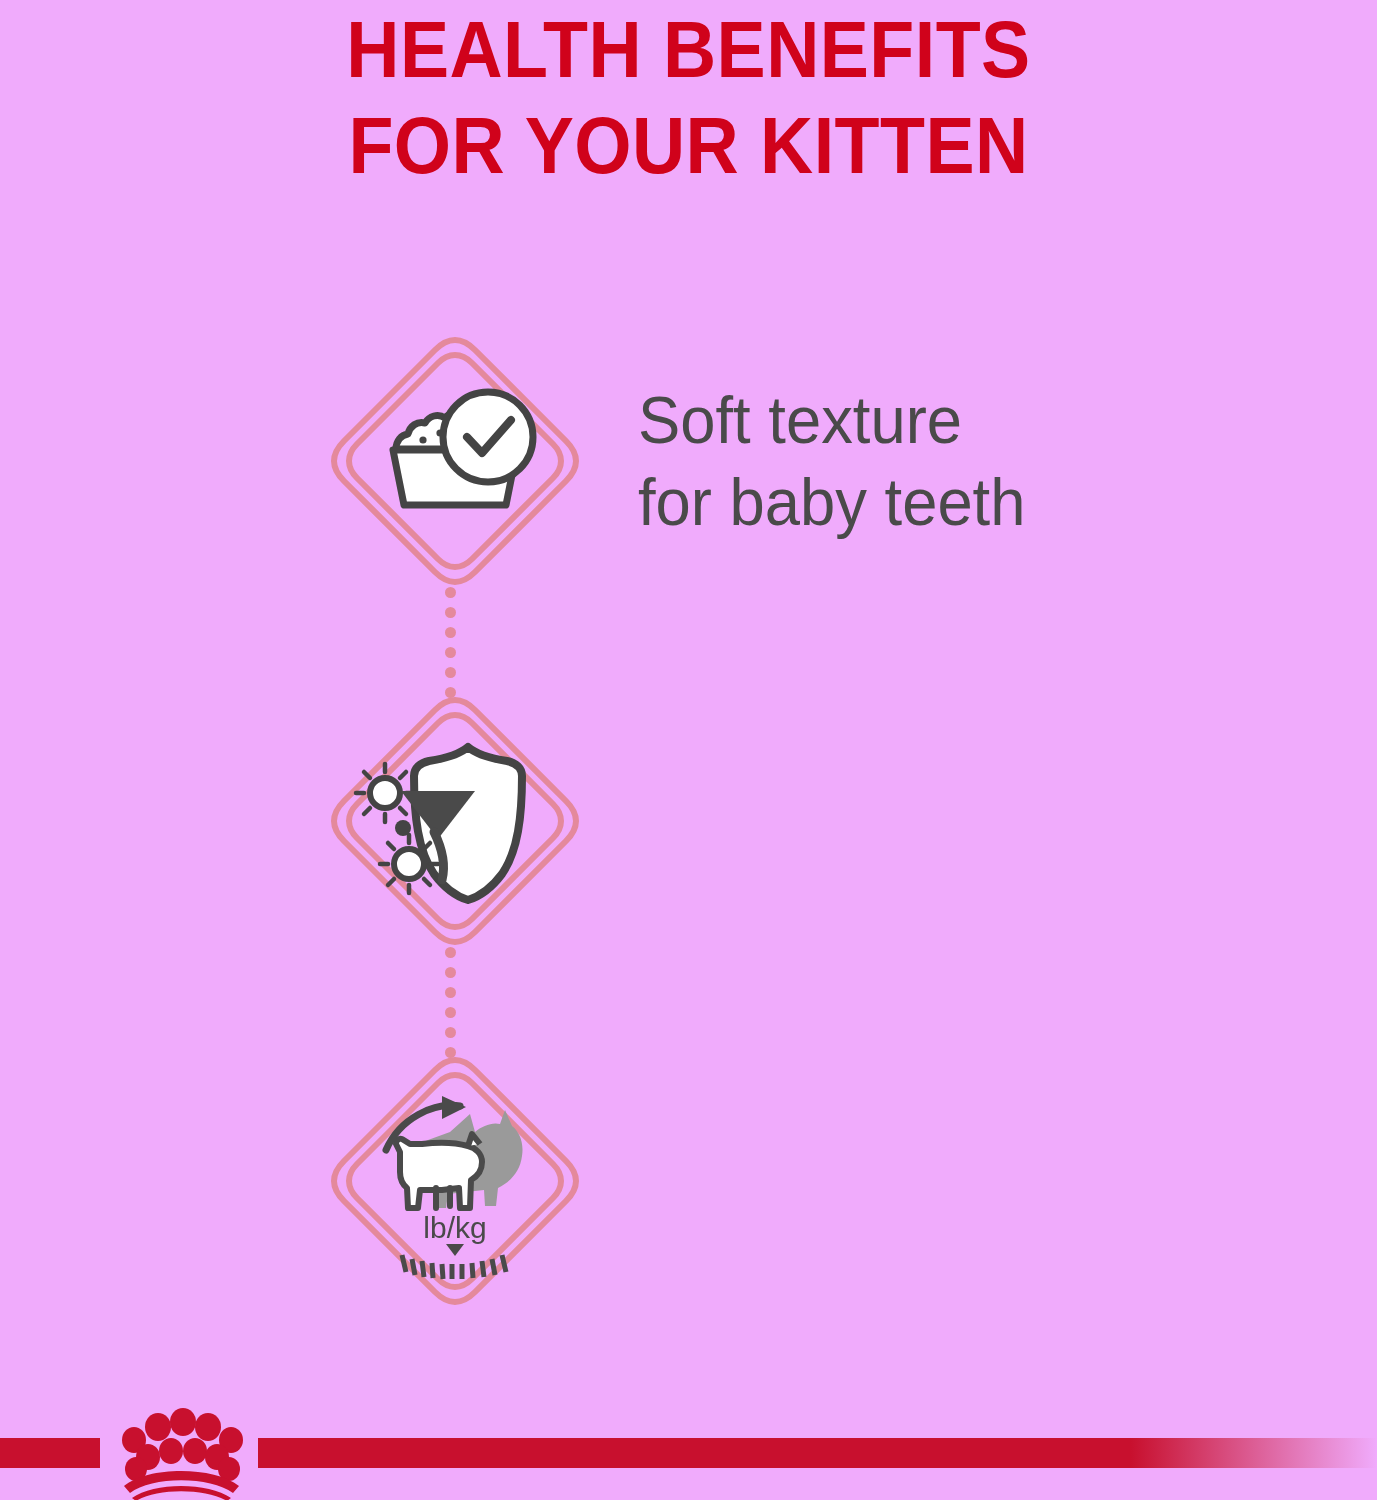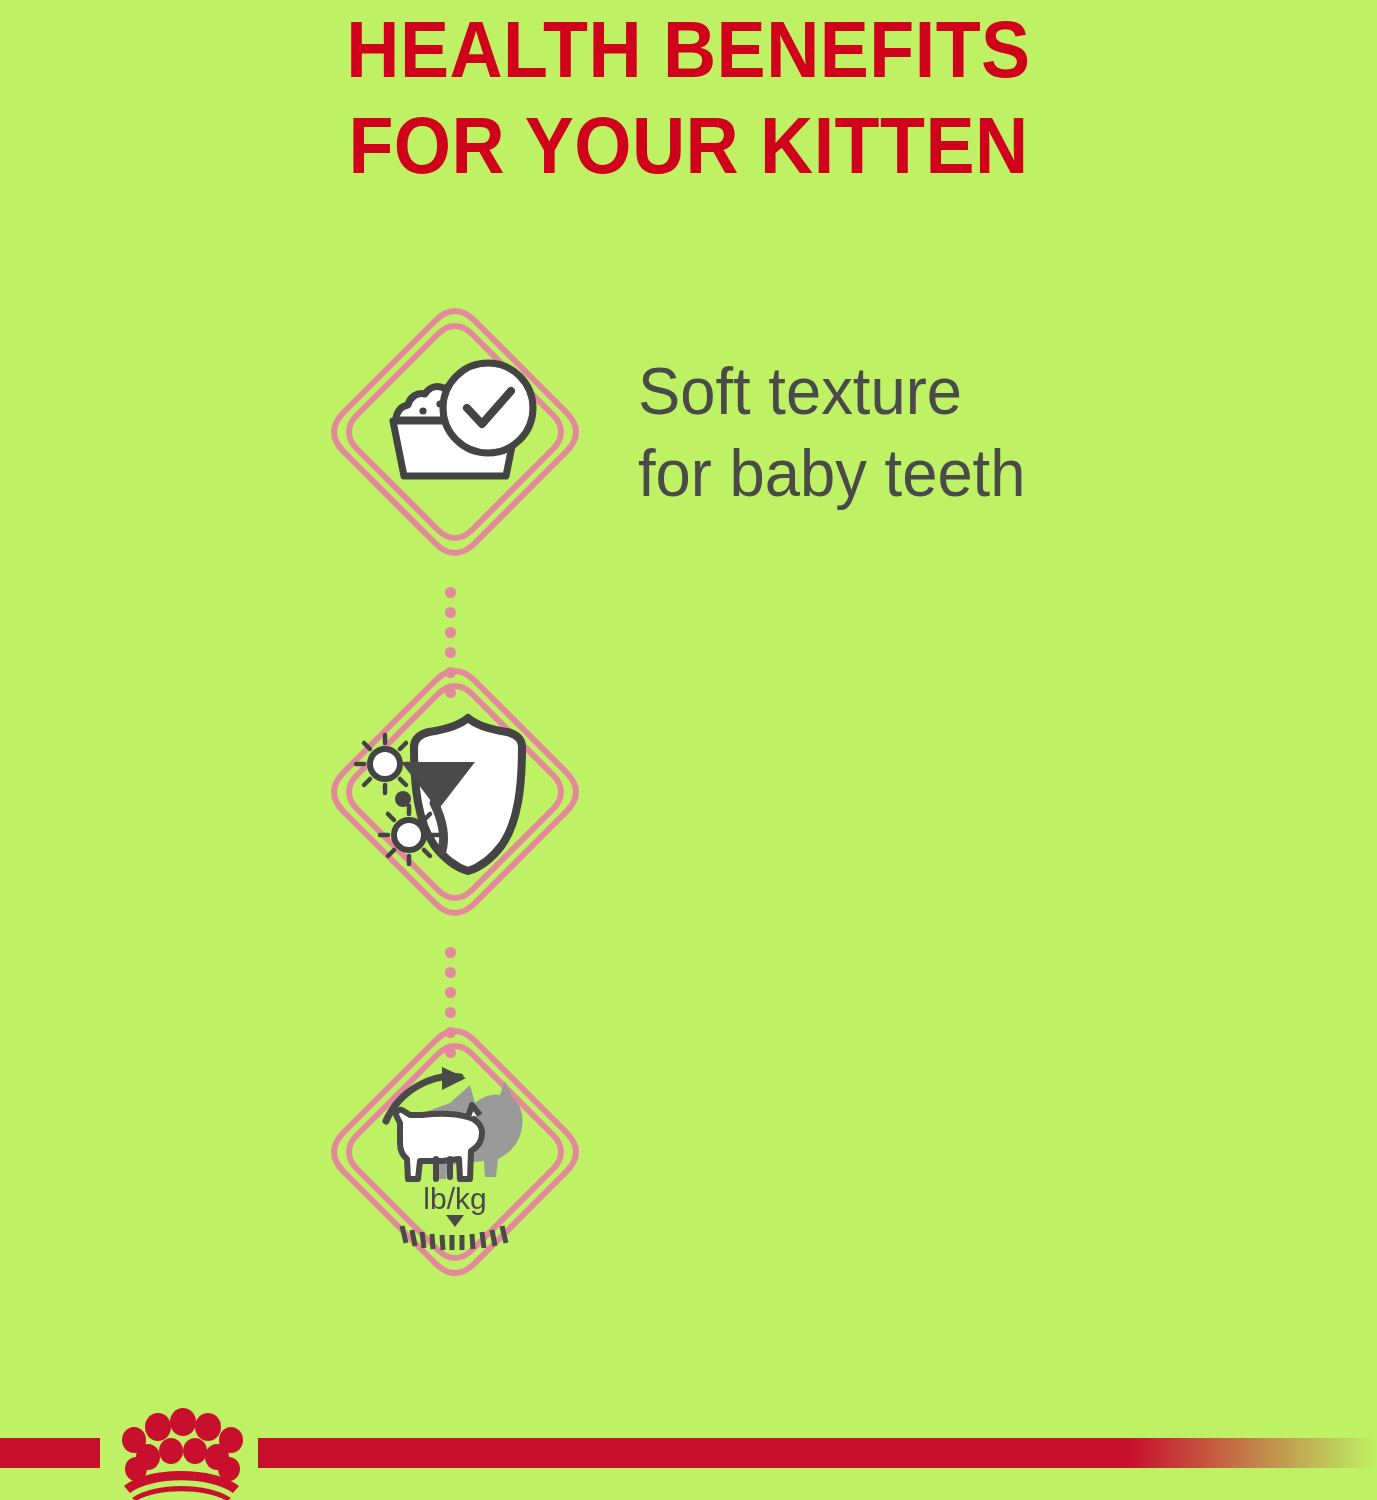--- a/index.html
+++ b/index.html
@@ -7,21 +7,21 @@
     padding: 0;
     background: #ffffff;
   }
   body {
     font-family: "Liberation Sans", sans-serif;
   }
   #page {
     position: relative;
     width: 1377px;
     height: 1500px;
-    background: #bef264;
+    background: #f0abfc;
     overflow: hidden;
   }
 
   
   .title-block {
     position: absolute;
     left: 0;
     top: 2px;
     width: 1377px;
     text-align: center;
@@ -36,21 +36,21 @@
     letter-spacing: 0.5px;
     transform: scaleX(0.92);
     transform-origin: center;
     white-space: nowrap;
   }
 
   
   .rows {
     position: absolute;
     left: 0;
-    top: 287px;
+    top: 316px;
     width: 1266px;
   }
   .row {
     position: relative;
     height: 360px;
   }
   .icon-cell {
     position: absolute;
     left: 330px;
     top: 20px;

